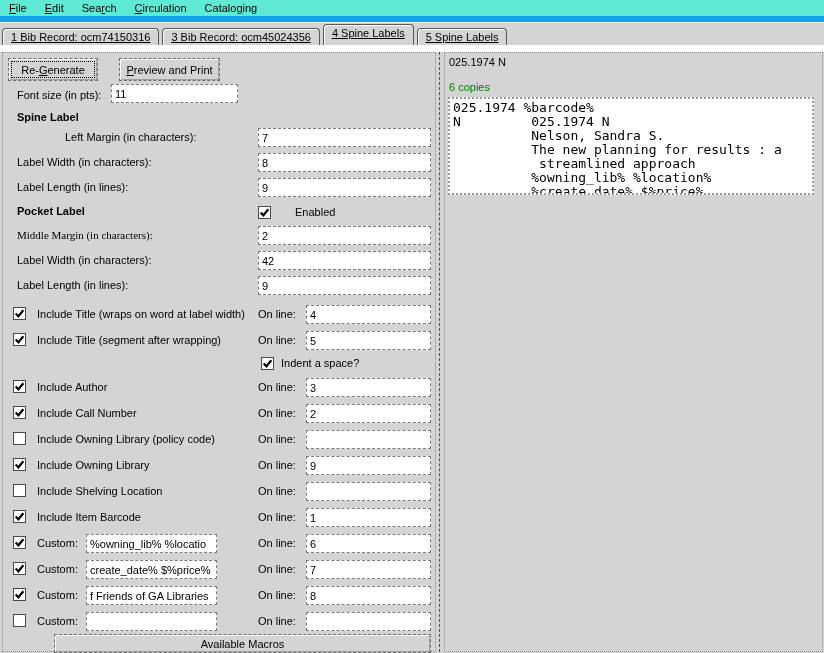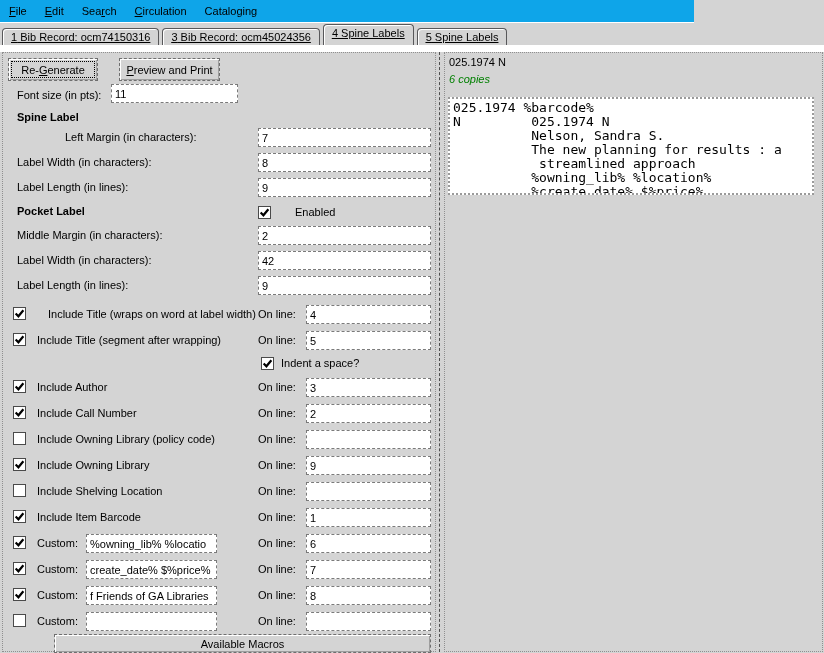--- a/index.html
+++ b/index.html
@@ -6,24 +6,24 @@
   html,body { margin:0; padding:0; }
   body {
     width:824px; height:653px; overflow:hidden; position:relative;
     background:#d4d4d4; color:#000;
     font-family:"Liberation Sans", sans-serif; font-size:11px;
   }
   .mn { text-decoration:underline; }
 
   
   .menubar {
-    position:absolute; left:0; top:0; width:694px; height:22px;
+    position:absolute; left:0; top:0; width:824px; height:22px;
     display:flex; align-items:center;
-    border-bottom:1px solid #0ea5e9; box-shadow:0 1px 0 #ffffff;
-    background:#0ea5e9;
+    border-bottom:6px solid #0ea5e9; box-shadow:0 1px 0 #ffffff;
+    background:#5eead4;
   }
   .menu-item { padding:3px 9px; white-space:nowrap; cursor:default; }
 
   
   .tabbar {
     position:absolute; left:0; top:23px; width:824px; height:22px;
     display:flex; align-items:flex-end; padding-left:2px; gap:3px;
     background:#d4d4d4;
     text-decoration:underline;
   }
@@ -72,21 +72,21 @@
 
   .checkbox {
     position:absolute; width:13px; height:13px;
     background:#ffffff; border:1px solid #4a4a4a;
   }
   .checkbox svg.check-icon { display:none; position:absolute; left:0; top:0; }
   .checkbox.checked svg.check-icon { display:block; }
 
   
   .cn { position:absolute; left:4px; top:3px; }
-  .copies { position:absolute; left:4px; top:20px; color:#008000;font-style:italic; }
+  .copies { position:absolute; left:4px; top:28px; color:#008000; }
   .preview-box {
     position:absolute; left:3px; top:44px; width:366px; height:98px;
     background:#ffffff; border:2px dotted #9a9a9a; margin:0;
     padding:2px 3px; overflow:hidden;
     font-family:"DejaVu Sans Mono", monospace; font-size:13px; line-height:14px;
     white-space:pre;
   }
 </style>
 </head>
 <body>
@@ -127,35 +127,35 @@
   <input class="tbox wide" style="top: 125px;" value="9">
 
   <div class="heading" style="left:14px; top:152px;">Pocket Label</div>
   <span class="checkbox checked" style="left:255px; top:153px;">
       <svg class="check-icon" width="11" height="11" viewBox="0 0 10 10">
         <path d="M1.5 5 L4 7.5 L8.5 2" fill="none" stroke="#000" stroke-width="2"></path>
       </svg>
     </span>
   <span class="cb-label" style="left:292px; top:153px;">Enabled</span>
 
-  <span class="lbl" style="left:14px; top:176px;">Middle Margin (in characters):</span>
+  <span class="lbl" style="left:14px; top:176px;font-family:Liberation Serif, serif;">Middle Margin (in characters):</span>
   <input class="tbox wide" style="top: 173px;" value="2">
 
   <span class="lbl" style="left:14px; top:201px;">Label Width (in characters):</span>
   <input class="tbox wide" style="top: 198px;" value="42">
 
   <span class="lbl" style="left:14px; top:226px;">Label Length (in lines):</span>
   <input class="tbox wide" style="top: 223px;" value="9">
 
   <span class="checkbox checked" style="left:10px; top:254px;">
       <svg class="check-icon" width="11" height="11" viewBox="0 0 10 10">
         <path d="M1.5 5 L4 7.5 L8.5 2" fill="none" stroke="#000" stroke-width="2"></path>
       </svg>
     </span>
-  <span class="cb-label" style="left:34px; top:255px;margin-left:11px;">Include Title (wraps on word at label width)</span>
+  <span class="cb-label" style="left:34px; top:255px;">Include Title (wraps on word at label width)</span>
   <span class="online-label" style="top:255px;">On line:</span>
   <input class="tbox small" style="top: 252px;" value="4">
 
   <span class="checkbox checked" style="left:10px; top:280px;">
       <svg class="check-icon" width="11" height="11" viewBox="0 0 10 10">
         <path d="M1.5 5 L4 7.5 L8.5 2" fill="none" stroke="#000" stroke-width="2"></path>
       </svg>
     </span>
   <span class="cb-label" style="left:34px; top:281px;">Include Title (segment after wrapping)</span>
   <span class="online-label" style="top:281px;">On line:</span>

